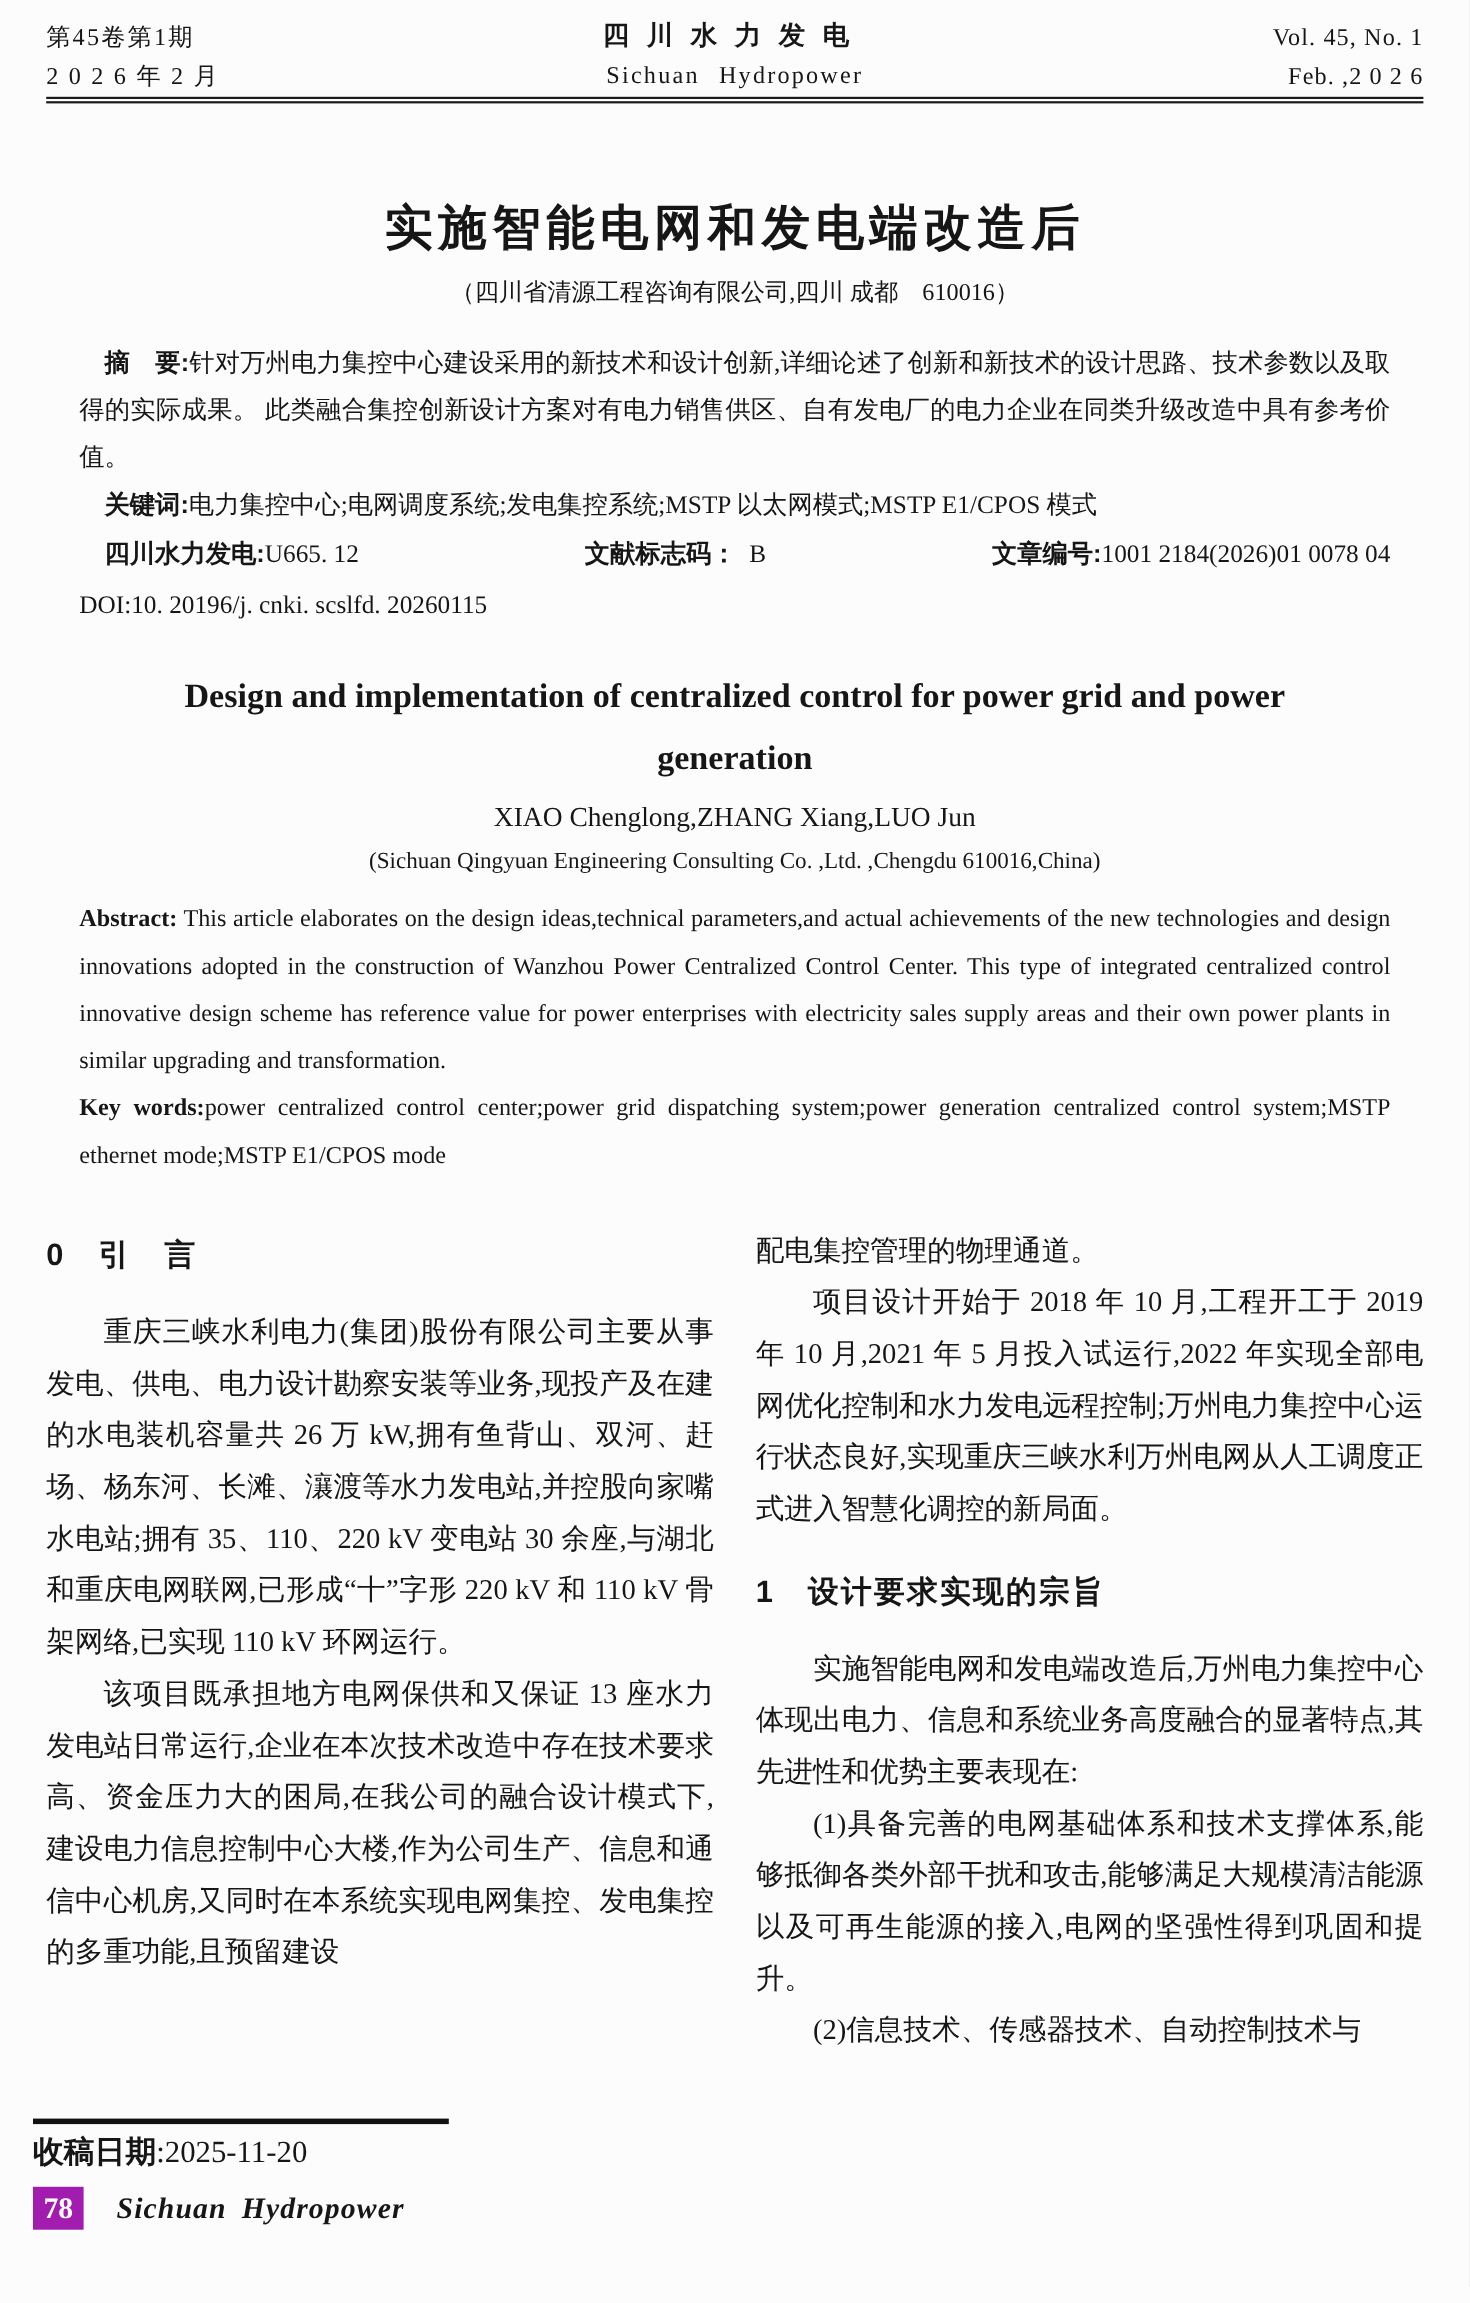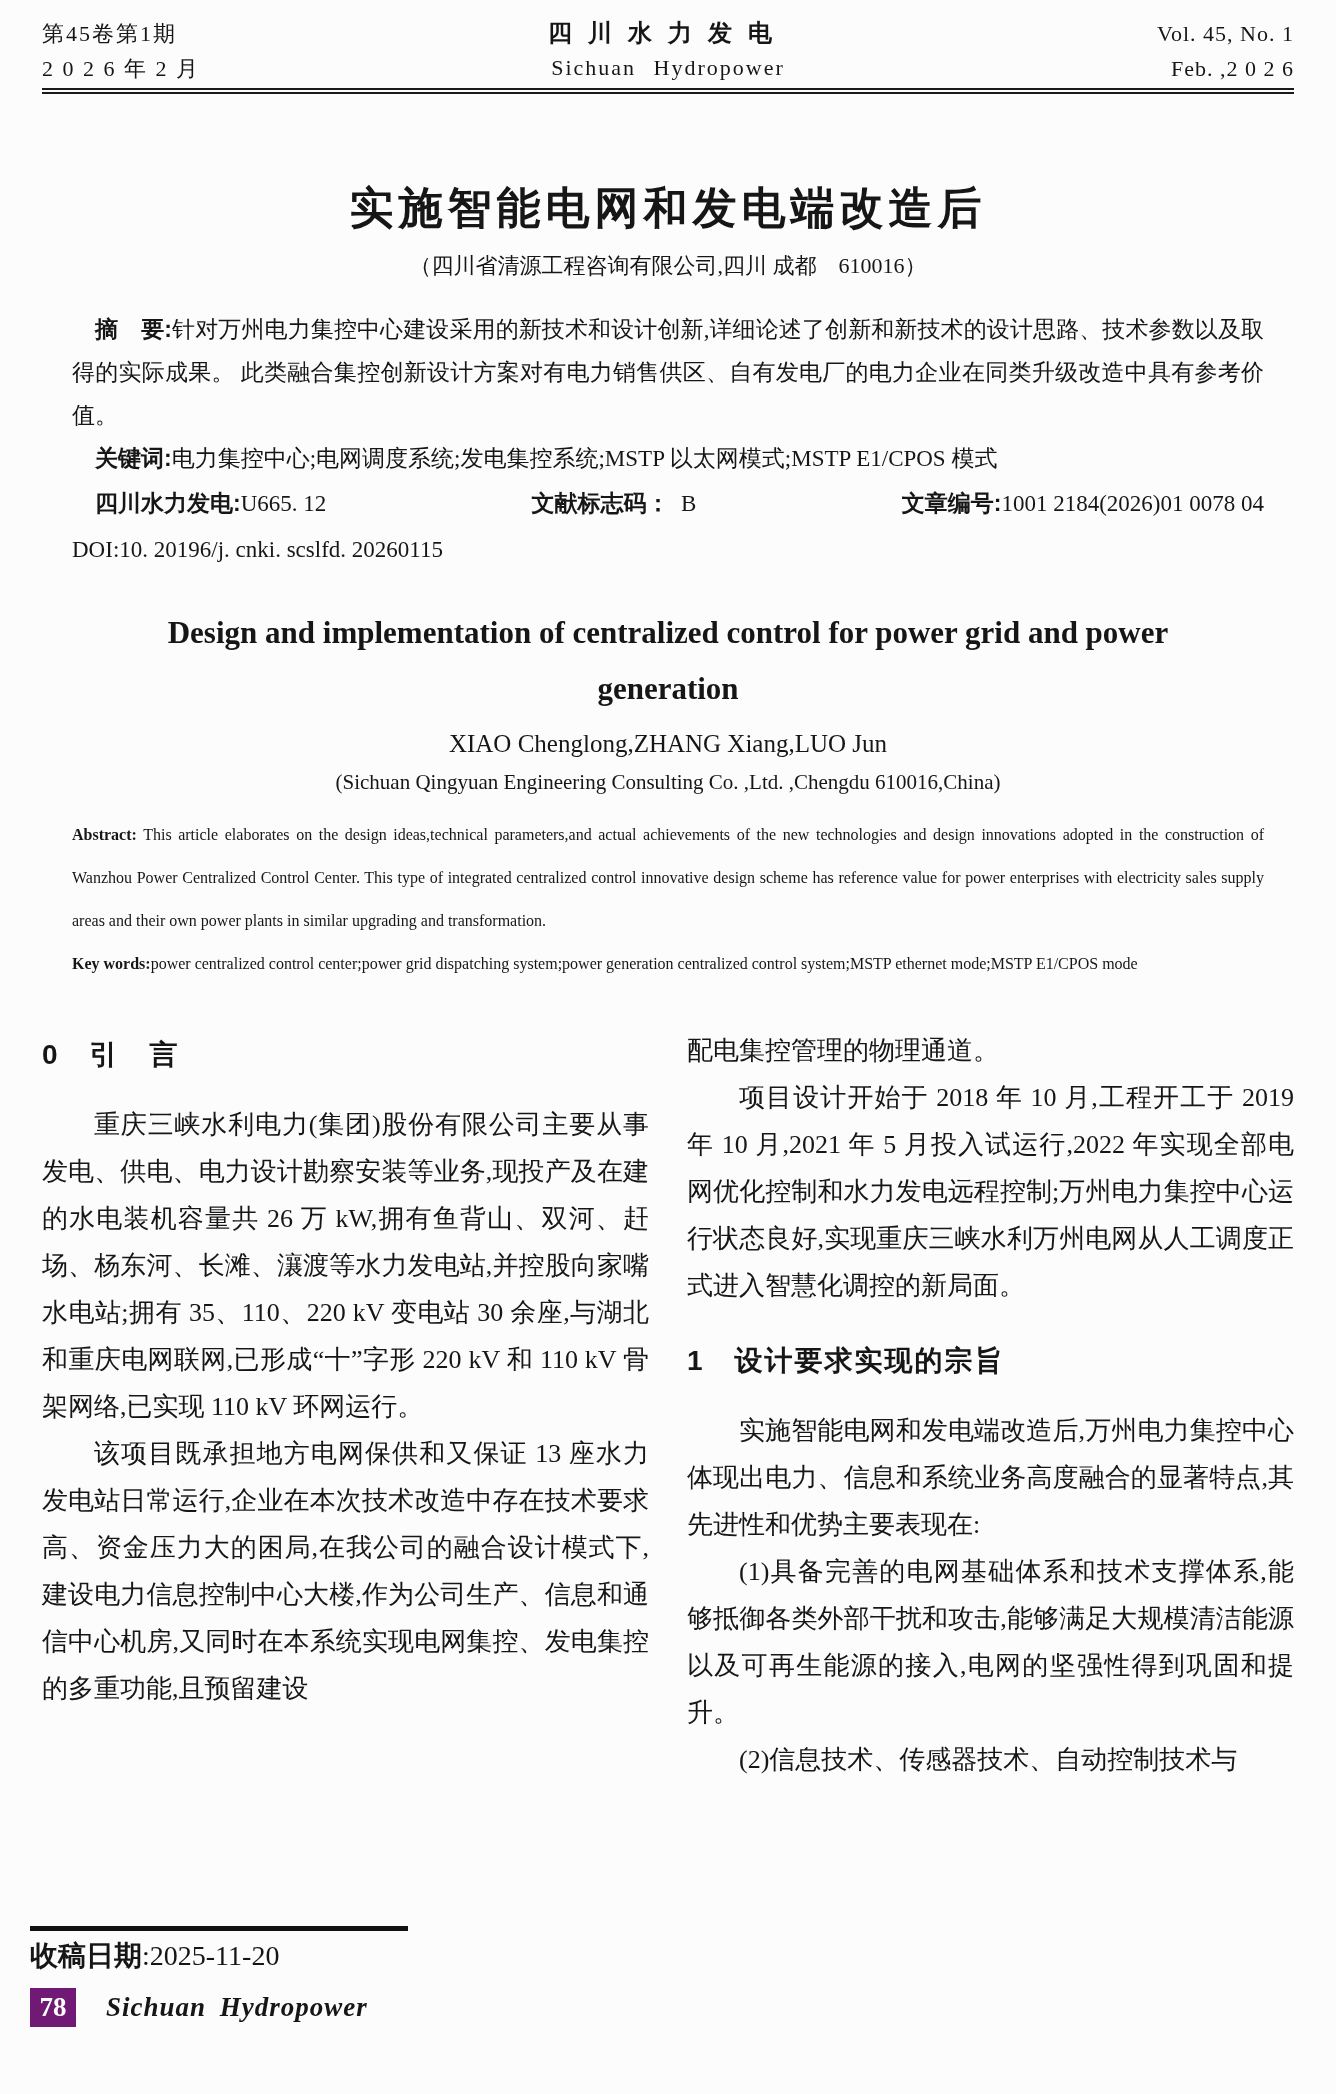--- a/index.html
+++ b/index.html
@@ -68,21 +68,21 @@
   .title-en {
     margin: 32px auto 0;
     max-width: 1120px;
     text-align: center;
     font-size: 31px;
     font-weight: bold;
     line-height: 56px;
   }
   .authors-en { margin-top: 10px; text-align: center; font-size: 25px; line-height: 34px; }
   .affiliation-en { margin-top: 6px; text-align: center; font-size: 21px; line-height: 30px; }
-  .en-abstract-block { margin: 16px 30px 0; font-size: 16px; line-height: 43px; }
+  .en-abstract-block { margin: 16px 30px 0; font-size: 22px; line-height: 43px; }
   .en-abstract-block p { text-align: justify; }
   .en-label { font-weight: bold; }
   
   .columns {
     display: flex;
     gap: 38px;
     margin-top: 42px;
   }
   .col { width: 614px; font-size: 26px; line-height: 47px; }
   .para { text-align: justify; }
@@ -109,21 +109,21 @@
   }
   
   .footer {
     position: absolute;
     left: 30px;
     top: 1988px;
     display: flex;
     align-items: center;
   }
   .page-number-badge {
-    background: #701a75;
+    background: #a21caf;
     color: #ffffff;
     font-weight: bold;
     font-size: 27px;
     width: 46px;
     height: 39px;
     display: flex;
     align-items: center;
     justify-content: center;
     text-align: right;
   }

